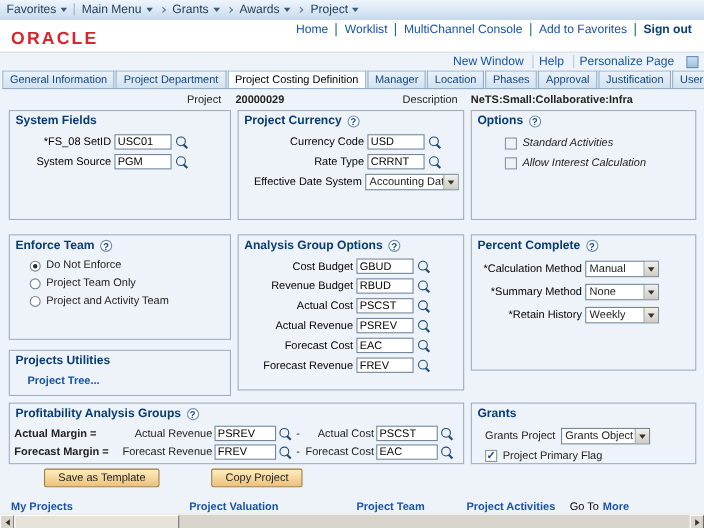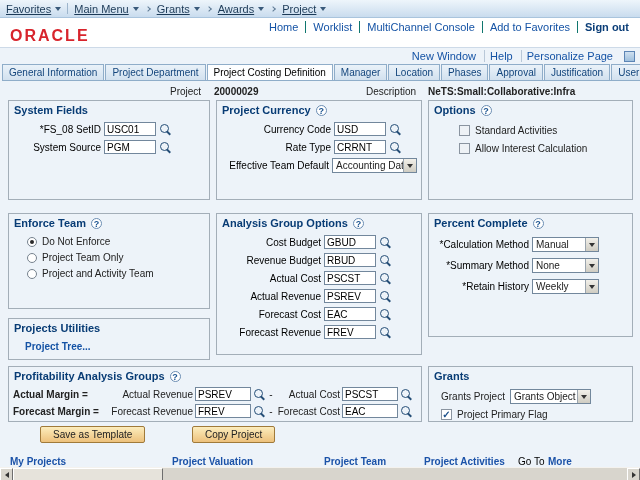--- a/index.html
+++ b/index.html
@@ -4,21 +4,21 @@
 <style>
   * { margin:0; padding:0; box-sizing:border-box; }
   html,body { width:640px; height:480px; overflow:hidden; }
   body { font-family:"Liberation Sans", sans-serif; font-size:11px; background:#fff; position:relative; color:#222; }
   a { text-decoration:none; cursor:pointer; }
 
   
   .topbar { position:absolute; top:0; left:0; width:640px; height:18px;
     background:linear-gradient(#eef5fb,#c9dcee); border-bottom:1px solid #a9c4dd;
     display:flex; align-items:center; padding:0 6px; gap:6px; color:#1c3a57; }
-  .crumb { display:inline-flex; align-items:center; gap:4px; cursor:pointer; white-space:nowrap;text-decoration:underline; }
+  .crumb { display:inline-flex; align-items:center; gap:4px; cursor:pointer; white-space:nowrap; }
   .tri { width:0; height:0; border-left:3px solid transparent; border-right:3px solid transparent; border-top:4px solid #3a5a7a; }
   .vsep { width:1px; height:11px; background:#9db5cc; }
   .chev { width:4px; height:4px; border-top:1px solid #5f7florida; border-top:1px solid #5f7a94; border-right:1px solid #5f7a94; transform:rotate(45deg); margin:0 1px; }
 
   
   .band { position:absolute; top:18px; left:0; width:640px; height:30px; background:#fff; border-bottom:1px solid #cddae8; }
   .oracle { position:absolute; left:10px; top:9px; color:#d8242c; font-weight:bold; font-size:16px; letter-spacing:2px; }
   .hlinks { position:absolute; right:4px; top:3px; display:flex; align-items:flex-start; }
   .hlinks a { color:#1553a5; font-size:11px; padding:0 7px; border-left:1px solid #0f766e; white-space:nowrap; }
   .hlinks a:first-child { border-left:none; }
@@ -64,21 +64,21 @@
   .mag { position:relative; width:13px; height:13px; display:inline-block; cursor:pointer; flex:0 0 auto; }
   .mag::before { content:""; position:absolute; width:7px; height:7px; border:1.5px solid #254e77; border-radius:50%; left:1px; top:1px; }
   .mag::after { content:""; position:absolute; width:5px; height:2px; background:#254e77; transform:rotate(45deg); left:7px; top:9px; }
 
   .sel { display:inline-flex; align-items:center; height:15px; border:1px solid #72879c; background:#fff; cursor:pointer; flex:0 0 auto; }
   .seltext { font-size:10px; padding:0 3px; white-space:nowrap; overflow:hidden; }
   .selbtn { width:13px; height:13px; background:linear-gradient(#f2f0ea,#cfccc2); border-left:1px solid #9aa4ae;
     display:inline-flex; align-items:center; justify-content:center; }
   .selarrow { width:0; height:0; border-left:3px solid transparent; border-right:3px solid transparent; border-top:4px solid #333; }
 
-  .crow { display:flex; align-items:center; gap:5px; margin:7px 0 7px 30px; font-size:10px; }
+  .crow { display:flex; align-items:center; gap:5px; margin:7px 0 7px 30px; font-size:10px;font-style:italic; }
   .cb { width:11px; height:11px; border:1px solid #8a94a0; background:#eef2f6; display:inline-block;
     text-align:center; font-size:10px; line-height:10px; color:#1a4f8a; font-weight:bold; cursor:pointer; flex:0 0 auto; }
   .cb.checked { background:#fff; }
 
   .rrow { display:flex; align-items:center; gap:5px; margin:5px 0 5px 18px; font-size:10px; }
   .rb { width:10px; height:10px; border:1px solid #76828e; border-radius:50%; background:#fff;
     display:inline-flex; align-items:center; justify-content:center; cursor:pointer; flex:0 0 auto; }
   .rb.on::after { content:""; width:4px; height:4px; border-radius:50%; background:#2a2a2a; }
 
   .ptree { margin:5px 0 0 16px; display:inline-block; color:#1553a5; font-size:10px; font-weight:bold; }
@@ -202,21 +202,21 @@
       <span class="flabel">Currency Code</span>
       <input class="fin" value="USD" style="">
       <span class="mag"></span>
     </div>
     <div class="frow">
       <span class="flabel">Rate Type</span>
       <input class="fin" value="CRRNT" style="">
       <span class="mag"></span>
     </div>
     <div class="frow">
-      <span class="flabel">Effective Team Default</span>
+      <span class="flabel">Effective Date System</span>
       <span class="sel">
         <span class="seltext" style="width:70px">Accounting Date</span>
         <span class="selbtn">
             <span class="selarrow"></span>
           </span>
       </span>
     </div>
   </div>
 
   <div class="gbox" style="left:428px;top:52px;width:205px;height:100px">

